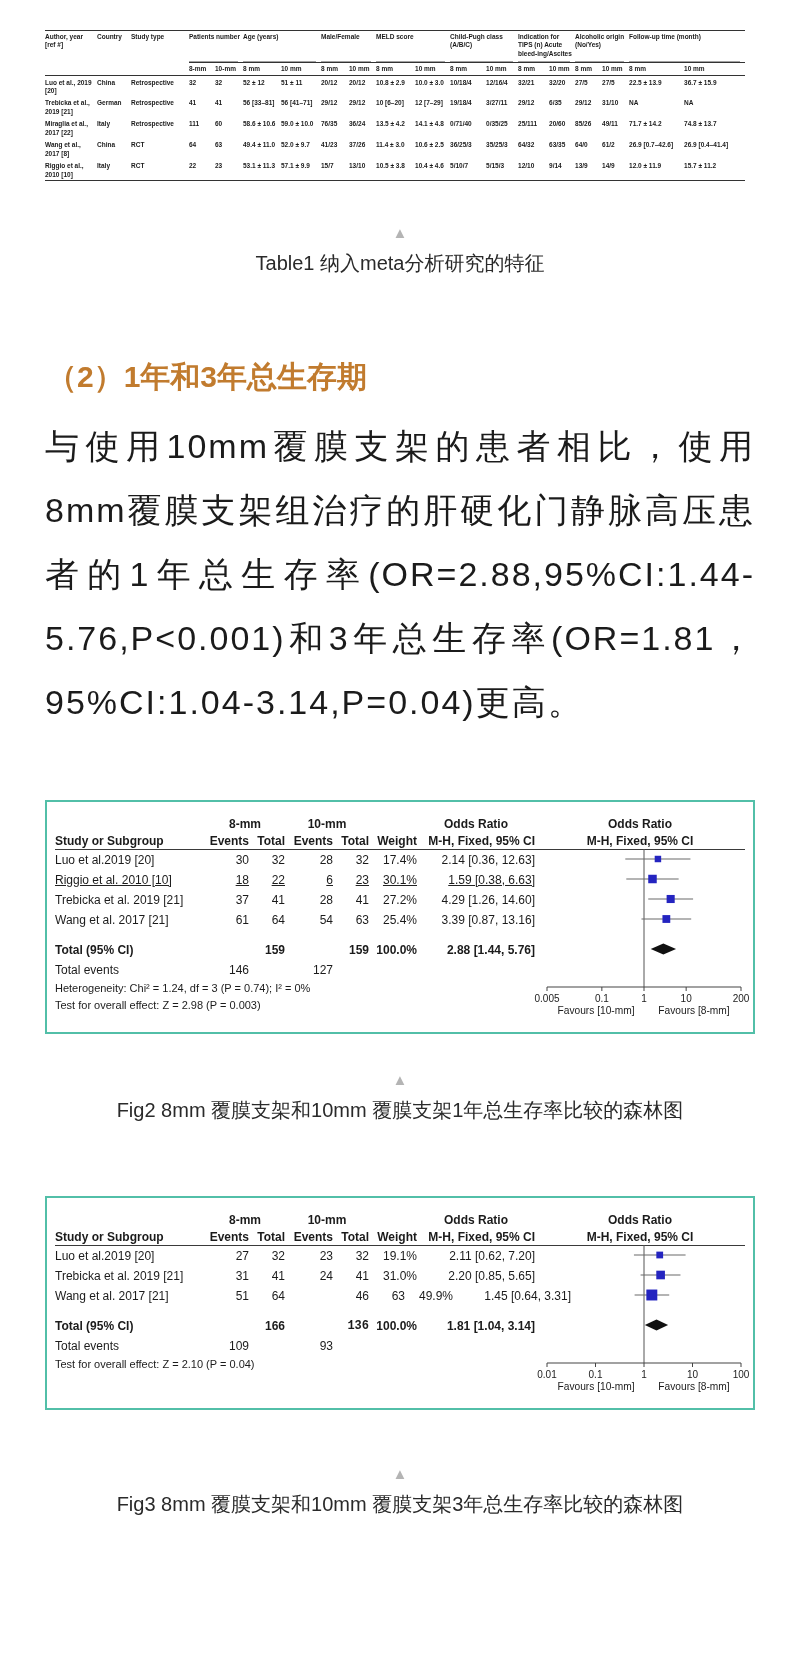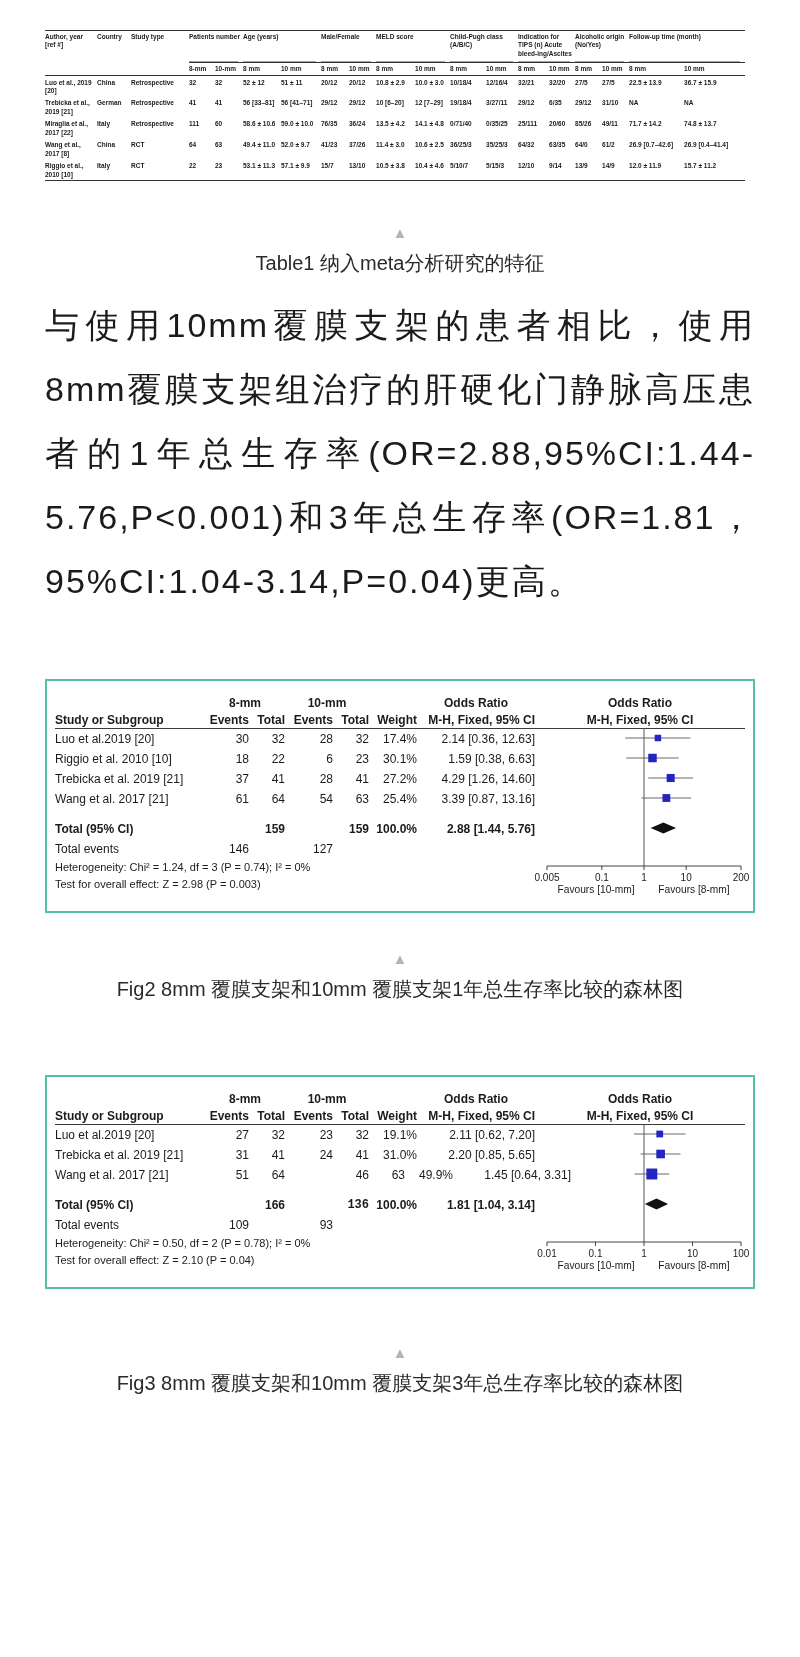--- a/index.html
+++ b/index.html
@@ -227,20 +227,21 @@
               <td>15.7 ± 11.2</td>
             </tr>
           </tbody>
         </table>
       </div>
   </div>
 
   <div class="tri t1tri">▲</div>
   <div class="cap">Table1 纳入meta分析研究的特征</div>
 
+  <h2 class="heading">（2）1年和3年总生存期</h2>
   <p class="para">与使用10mm覆膜支架的患者相比，使用8mm覆膜支架组治疗的肝硬化门静脉高压患者的1年总生存率(OR=2.88,95%CI:1.44-5.76,P&lt;0.001)和3年总生存率(OR=1.81，95%CI:1.04-3.14,P=0.04)更高。</p>
 
   <div class="figbox fb2" id="fig2-mount">
       <div class="forest" style="width: 690px; height: 204px;">
         <div class="frow" style="height: 17px;">
           <div class="fcell" style="width: 150px;"></div>
           <div class="fcell ctr b" style="width: 80px;">8-mm</div>
           <div class="fcell ctr b" style="width: 84px;">10-mm</div>
           <div class="fcell" style="width: 48px;"></div>
           <div class="fcell ctr b" style="width: 118px;">Odds Ratio</div>
@@ -258,21 +259,21 @@
         </div>
         <div class="frow" style="height: 20px;">
           <div class="fcell" style="width: 150px;">Luo et al.2019 [20]</div>
           <div class="fcell r" style="width: 44px;">30</div>
           <div class="fcell r" style="width: 36px;">32</div>
           <div class="fcell r" style="width: 48px;">28</div>
           <div class="fcell r" style="width: 36px;">32</div>
           <div class="fcell r" style="width: 48px;">17.4%</div>
           <div class="fcell r" style="width: 118px;">2.14 [0.36, 12.63]</div>
         </div>
-        <div class="frow" style="height: 20px;">
+        <div class="frow" style="height: 20px; text-decoration: underline;">
           <div class="fcell" style="width: 150px;">Riggio et al. 2010 [10]</div>
           <div class="fcell r" style="width: 44px;">18</div>
           <div class="fcell r" style="width: 36px;">22</div>
           <div class="fcell r" style="width: 48px;">6</div>
           <div class="fcell r" style="width: 36px;">23</div>
           <div class="fcell r" style="width: 48px;">30.1%</div>
           <div class="fcell r" style="width: 118px;">1.59 [0.38, 6.63]</div>
         </div>
         <div class="frow" style="height: 20px;">
           <div class="fcell" style="width: 150px;">Trebicka et al. 2019 [21]</div>
@@ -407,23 +408,20 @@
           <div class="fcell r b" style="width: 118px;">1.81 [1.04, 3.14]</div>
         </div>
         <div class="frow" style="height: 19px;">
           <div class="fcell" style="width: 150px;">Total events</div>
           <div class="fcell r" style="width: 44px;">109</div>
           <div class="fcell" style="width: 36px;"></div>
           <div class="fcell r" style="width: 48px;">93</div>
           <div class="fcell" style="width: 36px;"></div>
         </div>
         <div class="frow" style="height: 17px;">
-          <div class="fcell sm" style="width: 520px;">Heterogeneity: Chi² = 0.50, df = 2 (P = 0.78); I² = 0%</div>
-        </div>
-        <div class="frow" style="height: 17px;">
           <div class="fcell sm" style="width: 520px;">Test for overall effect: Z = 2.10 (P = 0.04)</div>
         </div>
         <svg width="230" height="184" style="position: absolute; top: 0px; left: 470px; pointer-events: none; overflow: visible;">
           <line x1="119" y1="34" x2="119" y2="152" stroke="#555" stroke-width="1"></line>
           <line x1="108.93099694066531" y1="44" x2="160.58062607691653" y2="44" stroke="#6a6a6a" stroke-width="1.1"></line>
           <rect x="131.34067420750924" y="40.61297512557112" width="6.774049748857769" height="6.774049748857769" fill="#2424c0"></rect>
           <line x1="115.57681789714319" y1="64" x2="155.47434971924278" y2="64" stroke="#6a6a6a" stroke-width="1.1"></line>
           <rect x="131.29248263868374" y="59.684982618806735" width="8.630034762386533" height="8.630034762386533" fill="#2424c0"></rect>
           <line x1="109.59972873821852" y1="84" x2="144.21165769812237" y2="84" stroke="#6a6a6a" stroke-width="1.1"></line>
           <rect x="121.35175337453697" y="78.5254052661407" width="10.949189467718604" height="10.949189467718604" fill="#2424c0"></rect>

